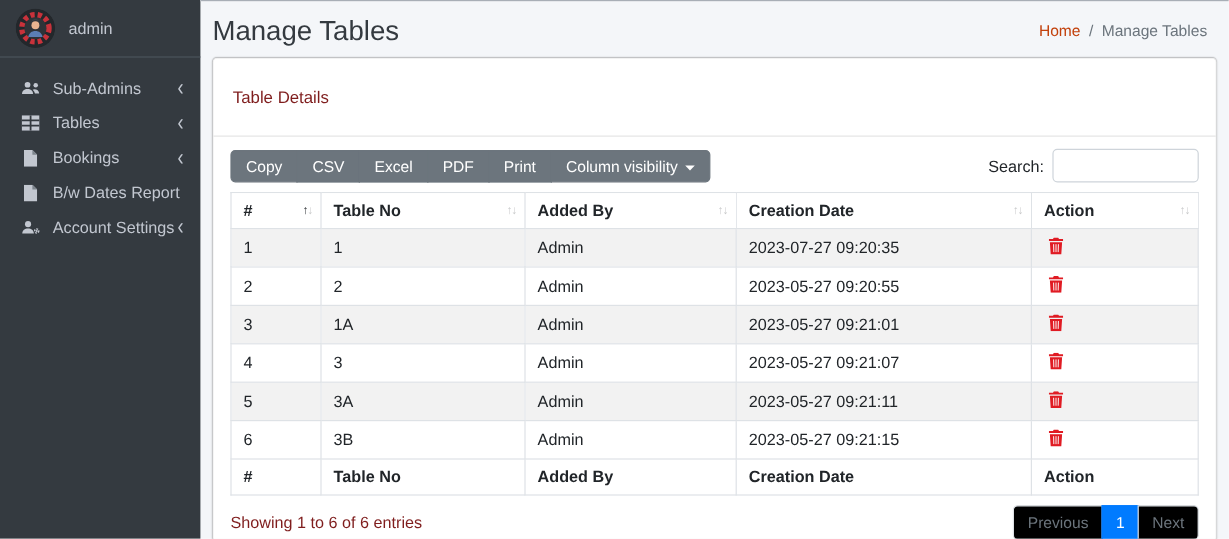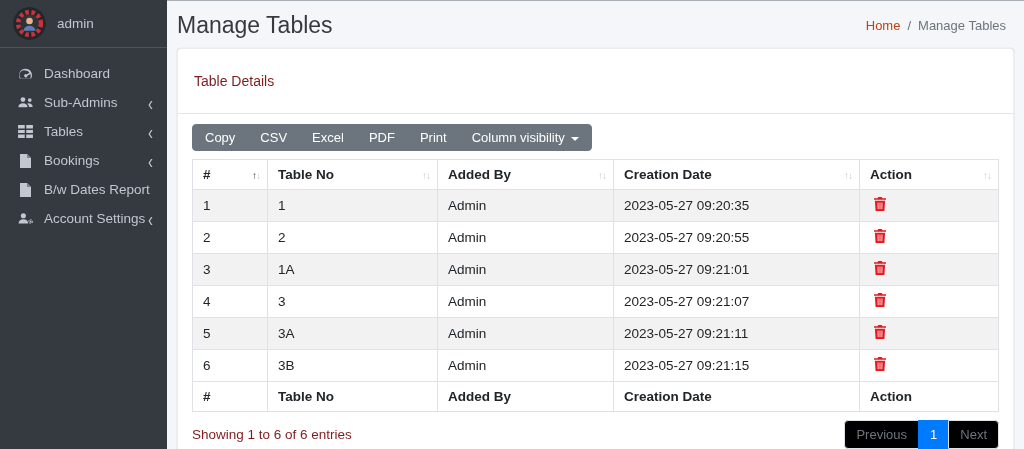--- a/index.html
+++ b/index.html
@@ -138,28 +138,20 @@
         <circle cx="17" cy="14.5" r="3.4" fill="#e9b490"></circle>
         <path d="M13.6 13.6a3.4 3.4 0 0 1 6.8 0c.4-2-.7-4.4-3.4-4.4s-3.8 2.4-3.4 4.4z" fill="#3a3f45"></path>
         <path d="M10.8 24.5c.7-3.4 3-5.2 6.2-5.2s5.5 1.8 6.2 5.2z" fill="#5b7fb5"></path>
       </svg>
     </span>
     <span class="brand-label">admin</span>
   </div>
   <nav class="nav">
     <div class="nav-item">
       <span class="nav-icon">
-        <svg width="15" height="13" viewBox="0 0 18 16">
-            <path fill="currentColor" d="M9 2a8 8 0 0 0-6.9 12h13.8A8 8 0 0 0 9 2zm0 2.3a5.7 5.7 0 0 1 4.9 2.8l-3.5 2a2 2 0 1 0 1 1.7l3.6-2.1c.3.7.4 1.5.4 2.3 0 .9-.2 1.8-.6 2.7H3.2a5.7 5.7 0 0 1 5.8-9.4z"></path>
-          </svg>
-      </span>
-      <span class="nav-label">Dashboard</span>
-    </div>
-    <div class="nav-item">
-      <span class="nav-icon">
         <svg width="17" height="13" viewBox="0 0 20 14">
             <g fill="currentColor">
               <circle cx="7" cy="3.6" r="2.8"></circle>
               <path d="M1.6 12.6c0-3 2.4-4.8 5.4-4.8s5.4 1.8 5.4 4.8z"></path>
               <circle cx="15" cy="4.2" r="2.2"></circle>
               <path d="M13.6 8c2.6 0 4.8 1.5 4.8 4.2h-4.1a6.3 6.3 0 0 0-2.3-3.6c.5-.4 1-.6 1.6-.6z"></path>
             </g>
           </svg>
       </span>
       <span class="nav-label">Sub-Admins</span>
@@ -228,20 +220,24 @@
     <div class="card-body">
 
       <div class="toolbar">
         <div class="btn-group">
           <button class="btn">Copy</button>
           <button class="btn">CSV</button>
           <button class="btn">Excel</button>
           <button class="btn">PDF</button>
           <button class="btn">Print</button>
           <button class="btn"><span>Column visibility</span><span class="caret"></span></button>
+        </div>
+        <div class="search-wrap">
+          <label>Search:</label>
+          <input type="text" value="" style="">
         </div>
       </div>
 
       <table class="data">
         <colgroup>
             <col class="c-num">
             <col class="c-tableno">
             <col class="c-addedby">
             <col class="c-date">
             <col class="c-action">
@@ -253,21 +249,21 @@
             <th><span>Added By</span><span class="sort"><span class="up">↑</span><span class="dn">↓</span></span></th>
             <th><span>Creation Date</span><span class="sort"><span class="up">↑</span><span class="dn">↓</span></span></th>
             <th><span>Action</span><span class="sort"><span class="up">↑</span><span class="dn">↓</span></span></th>
           </tr>
         </thead>
         <tbody>
             <tr>
               <td>1</td>
               <td>1</td>
               <td>Admin</td>
-              <td>2023-05-27 09:20:35</td>
+              <td>2023-07-27 09:20:35</td>
               <td><span class="trash">
                   <svg width="12" height="14" viewBox="0 0 12 14">
                     <path fill="#e01b23" d="M4.2 0h3.6l.7 1.2H12v1.6H0V1.2h3.5zM.9 3.8h10.2l-.7 10.2H1.6z"></path>
                     <path stroke="#fff" stroke-width=".8" d="M4 5.5l.2 6.6M6 5.5v6.6M8 5.5l-.2 6.6"></path>
                   </svg>
                 </span></td>
             </tr>
             <tr>
               <td>2</td>
               <td>2</td>

